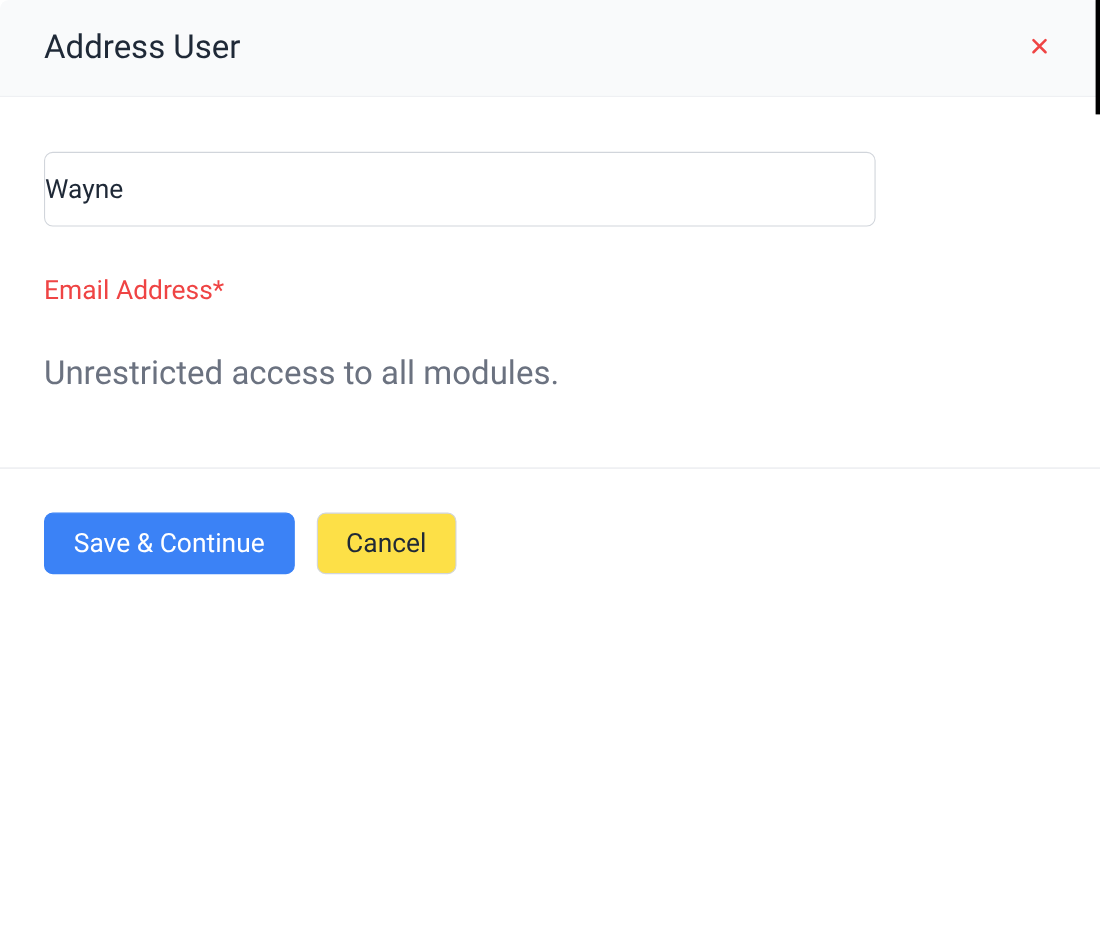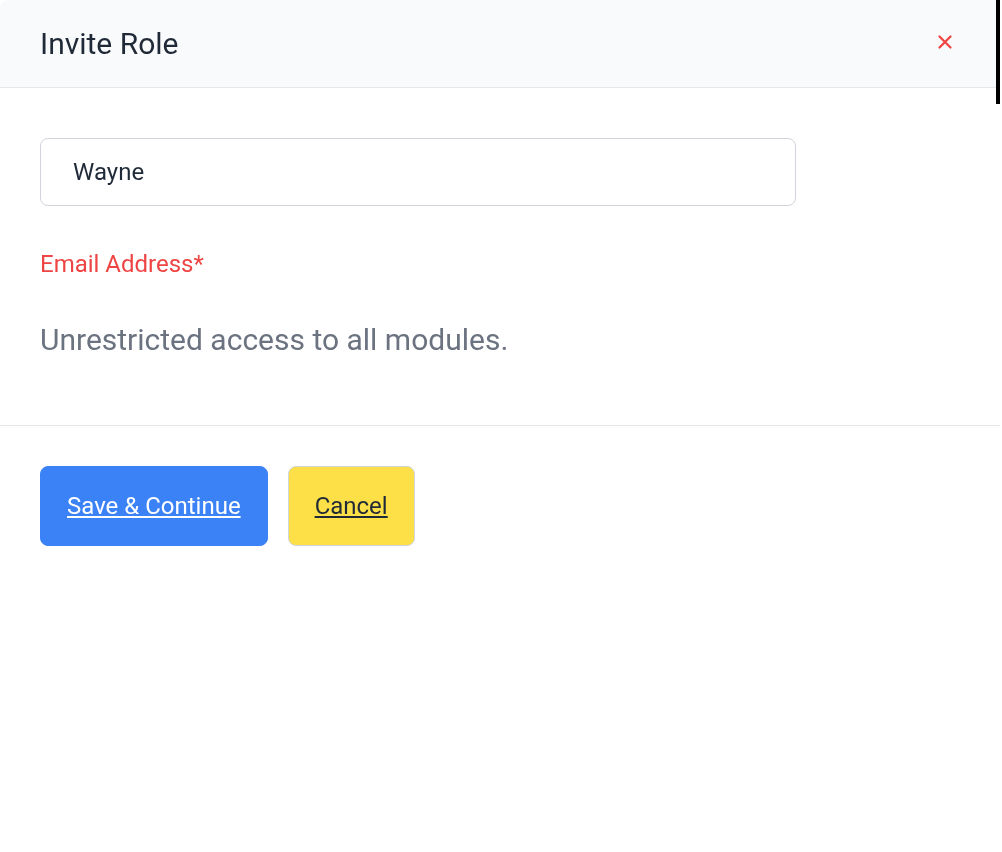--- a/index.html
+++ b/index.html
@@ -59,21 +59,21 @@
     .form-label {
       display: block;
       color: #ef4444;
       font-size: 24px;
       font-weight: 400;
       margin-bottom: 16px;
     }
     .form-input, .form-select {
       width: 756px;
       height: 68px;
-      padding: 0 32px;
+      padding: 0 0;
       font-size: 24px;
       color: #1f2937;
       border: 1px solid #d1d5db;
       border-radius: 8px;
       background: #fff;
       outline: none;
       font-family: inherit;
     }
     .form-input.focused {
       border: 1px solid #3b82f6;
@@ -107,28 +107,27 @@
       font-size: 30px;
       color: #6b7280;
     }
     .modal-footer {
       border-top: 1px solid #e5e7eb;
       padding: 40px 40px;
       display: flex;
       gap: 20px;
     }
     .btn {
-      height: 80px;
+      height: 56px;
       padding: 0 26px;
       font-size: 24px;
       font-weight: 400;
       border-radius: 8px;
       cursor: pointer;
       font-family: inherit;
-      text-decoration: underline;
     }
     .btn-primary {
       background: #3b82f6;
       color: #fff;
       border: 1px solid #3b82f6;
     }
     .btn-secondary {
       background: #fde047;
       color: #1f2937;
       border: 1px solid #d1d5db;
@@ -142,21 +141,21 @@
       background: #000;
     }
   </style>
 </head>
 <body>
 
 <div class="modal">
   <div class="right-edge"></div>
 
   <div class="modal-header">
-    <h2 class="modal-title">Invite Role</h2>
+    <h2 class="modal-title">Address User</h2>
     <button class="close-btn">
       <span>
         <svg viewBox="0 0 24 24" fill="none">
             <path d="M18 6L6 18M6 6l12 12" stroke-linecap="round"></path>
           </svg>
       </span>
     </button>
   </div>
 
   <div class="modal-body">

